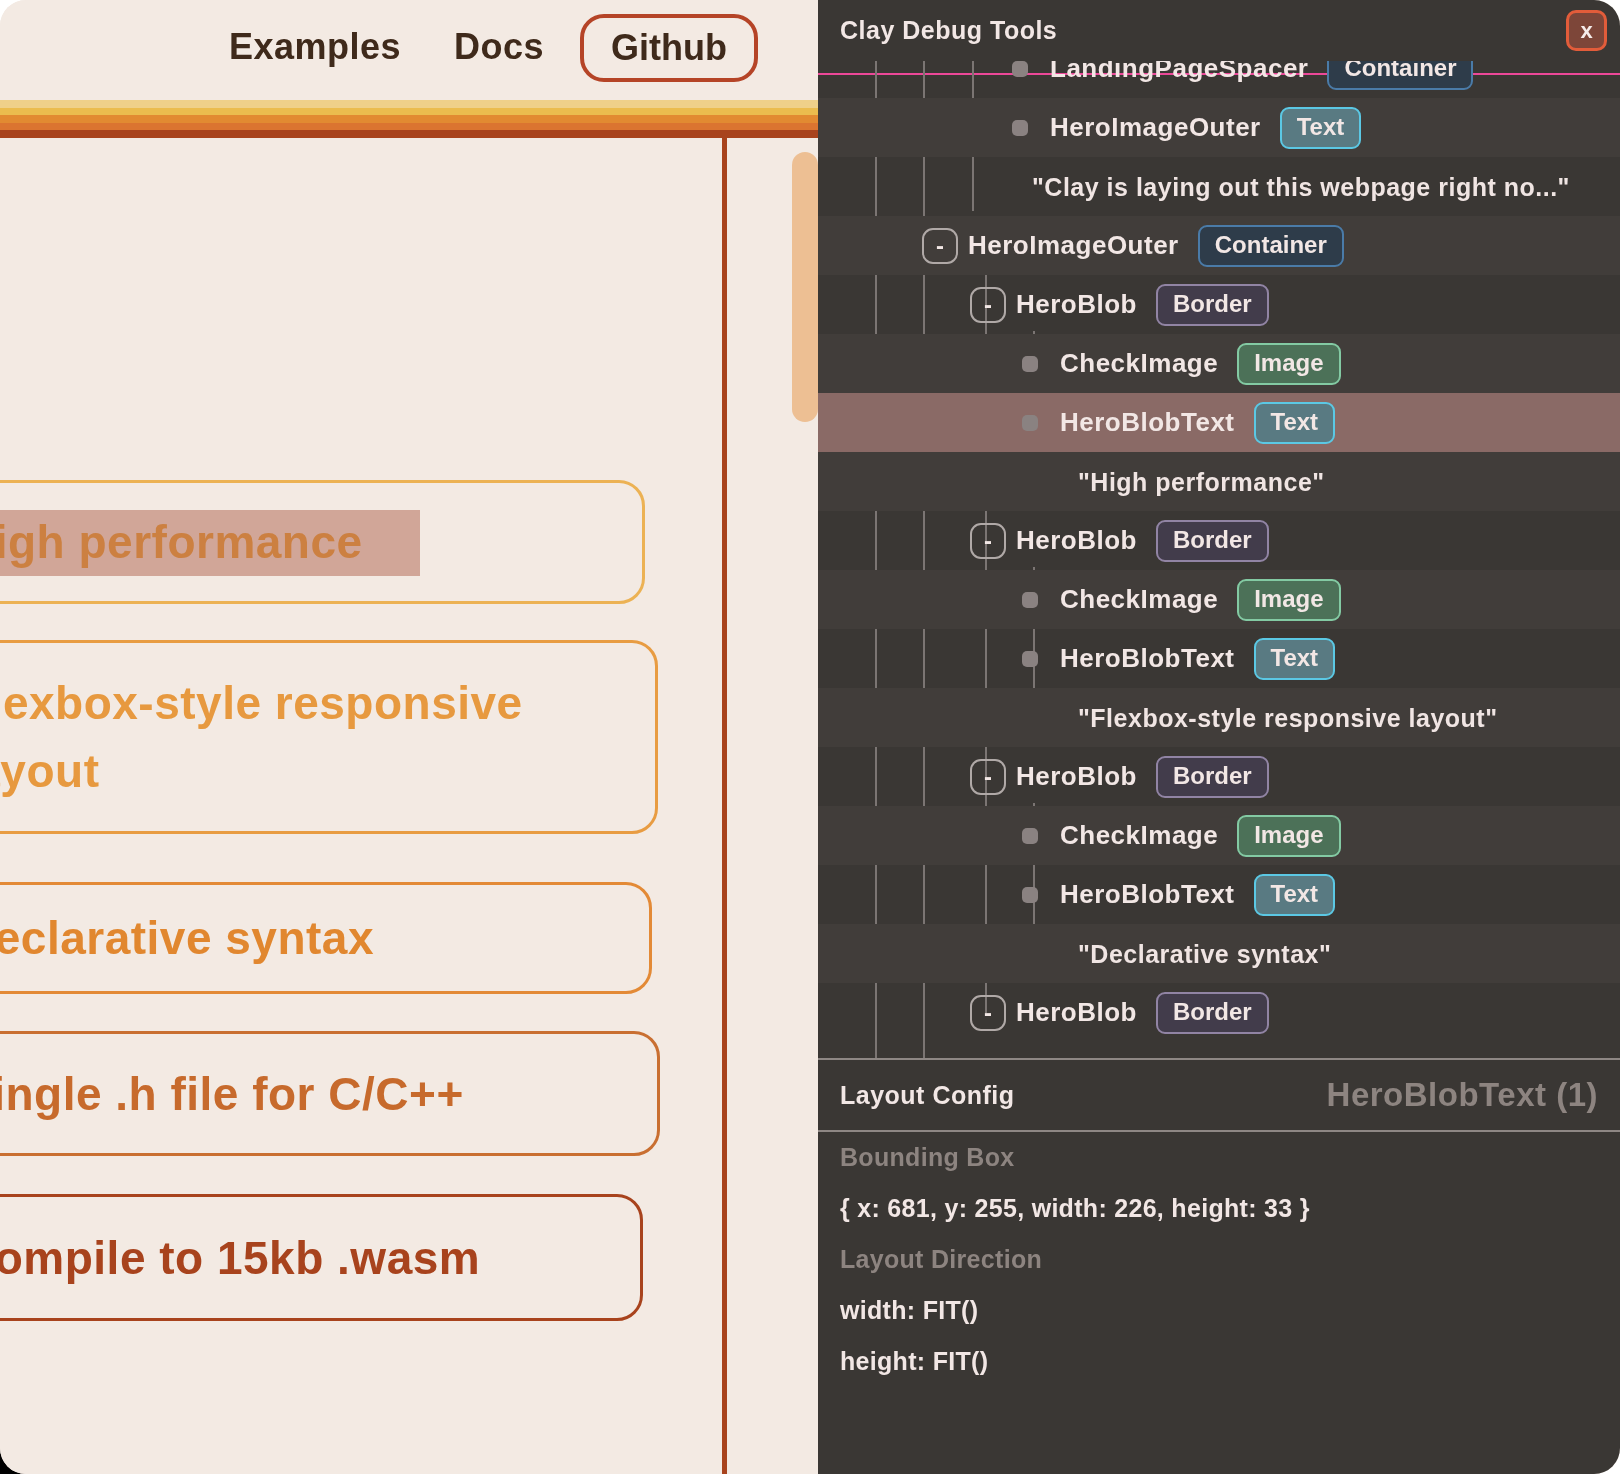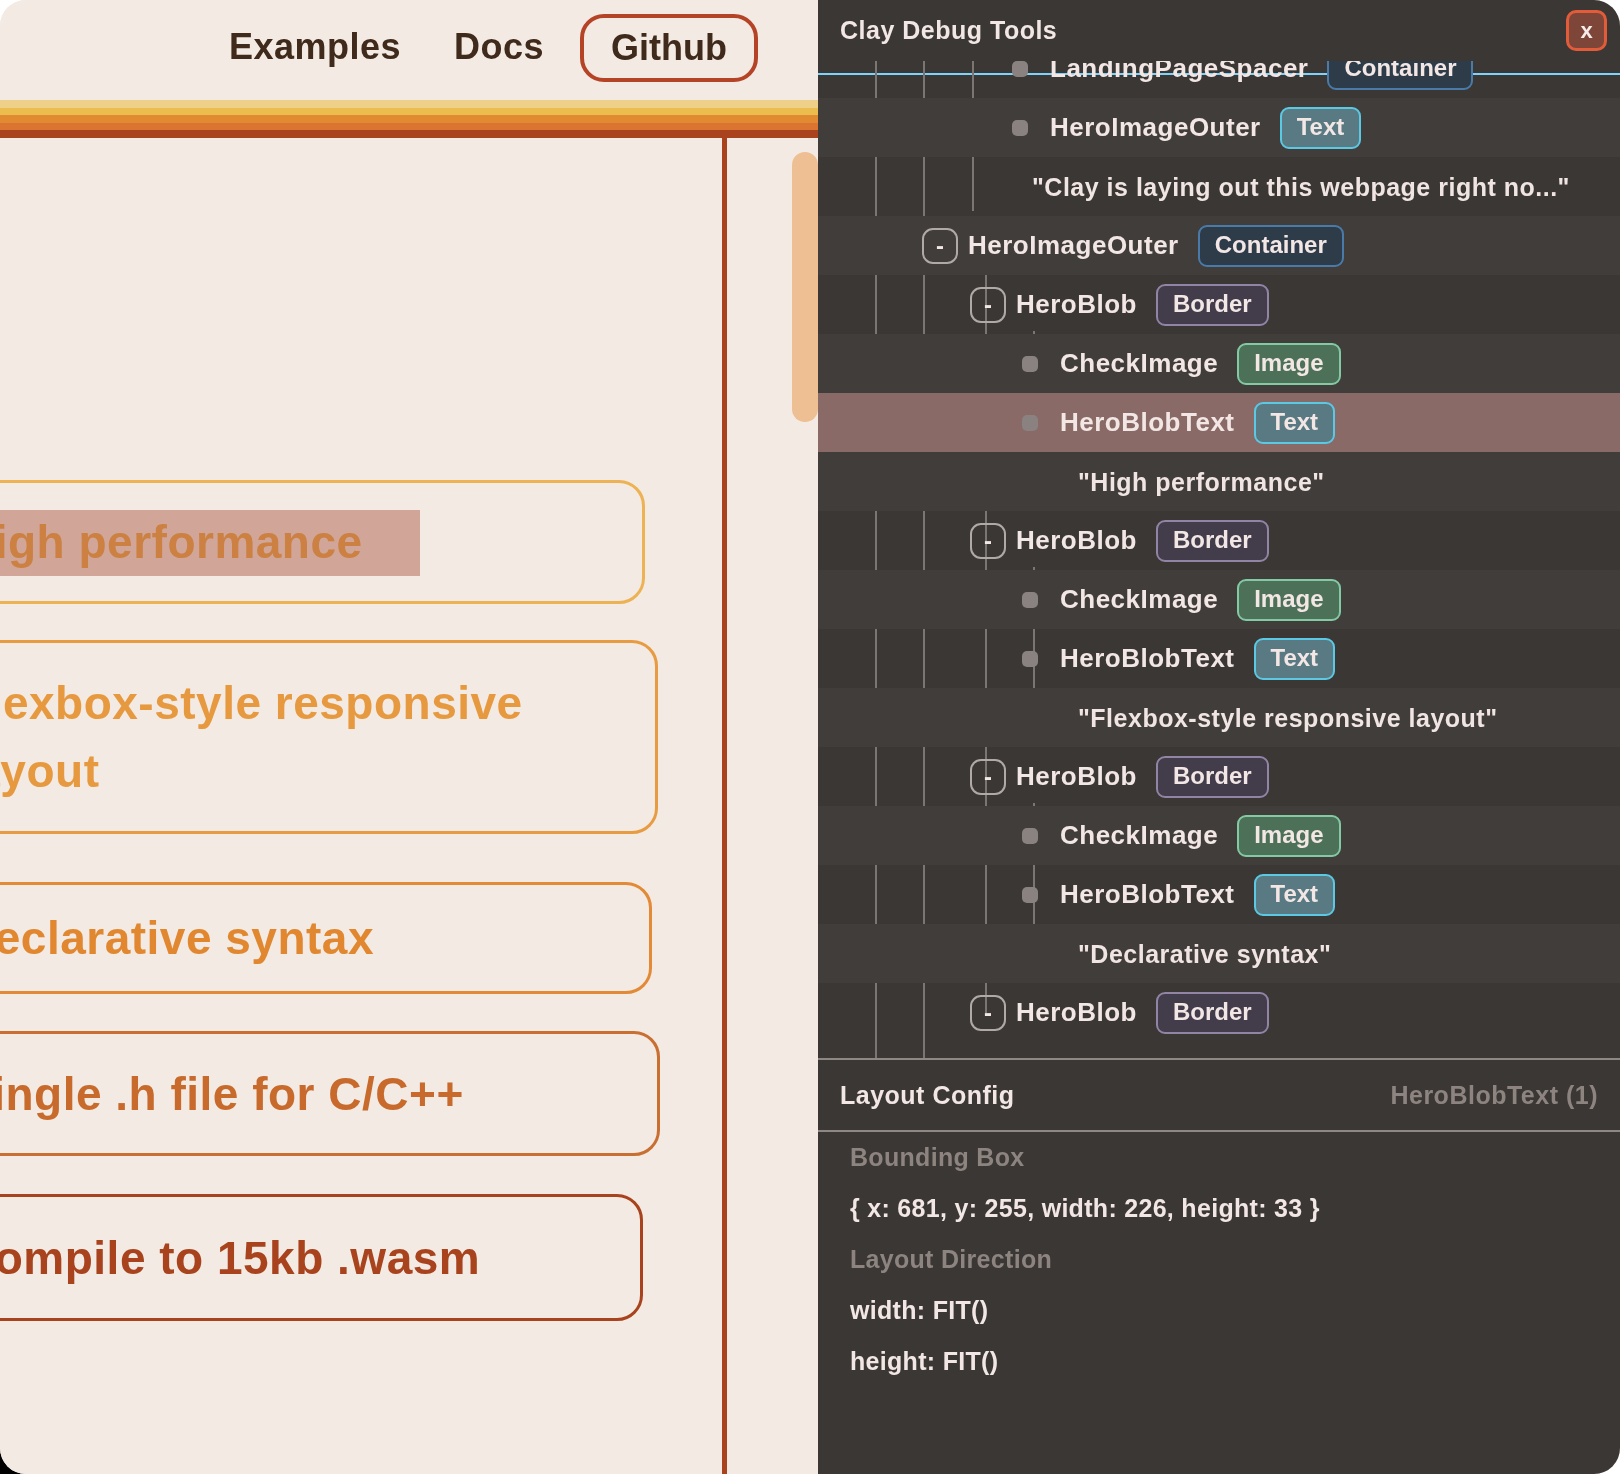--- a/index.html
+++ b/index.html
@@ -25,21 +25,21 @@
   .feature-box span{font-size:46px;font-weight:700;letter-spacing:.5px;max-width:620px;line-height:68px;}
   .fb1{top:480px;width:725px;height:124px;}
   .fb2{top:640px;width:738px;height:194px;}
   .fb3{top:882px;width:732px;height:112px;}
   .fb4{top:1031px;width:740px;height:125px;}
   .fb5{top:1194px;width:723px;height:127px;}
   .page-highlight{position:absolute;left:0;top:510px;width:420px;height:66px;background:rgba(163,72,48,0.42);pointer-events:none;}
 
   
   .panel{position:absolute;left:818px;top:0;right:0;bottom:0;background:#3a3734;color:#f2e7e5;}
-  .panel-header{position:absolute;left:0;top:0;right:0;height:75px;border-bottom:2px solid #7dd3fc;box-sizing:border-box;}
+  .panel-header{position:absolute;left:0;top:0;right:0;height:75px;border-bottom:2px solid #ec4899;box-sizing:border-box;}
   .panel-title{position:absolute;left:22px;top:16px;font-size:25px;font-weight:700;color:#f2e7e5;letter-spacing:.5px;}
   .close-btn{position:absolute;right:13px;top:10px;width:41px;height:41px;border-radius:10px;background:#7d4639;border:3px solid #e25c3a;
     box-sizing:border-box;display:flex;align-items:center;justify-content:center;font-size:22px;font-weight:700;color:#f5ecea;line-height:1;}
 
   .tree{position:absolute;left:0;top:61px;right:0;height:997px;overflow:hidden;}
   .guide{position:absolute;width:2px;background:#7b7573;}
   .trow{position:absolute;left:0;right:0;height:59px;}
   .trow.alt{background:#413d3a;}
   .trow.hl{background:#8a6a66;}
   .bullet{position:absolute;top:50%;transform:translateY(-50%);width:16px;height:16px;border-radius:5px;background:#8a8281;}
@@ -50,23 +50,23 @@
   .badge{font-size:24px;font-weight:700;padding:4px 15px 6px;border-radius:9px;border:2px solid;color:#f2e7e5;white-space:nowrap;}
   .bk-container{background:#2e3c4a;border-color:#4a7ba8;}
   .bk-border{background:#423c4b;border-color:#9184a4;}
   .bk-image{background:#4c7158;border-color:#83caa3;}
   .bk-text{background:#597a82;border-color:#5bc8e4;}
   .tquote{position:absolute;top:50%;transform:translateY(-50%);font-size:25px;font-weight:700;color:#f0e5e3;letter-spacing:.5px;white-space:nowrap;}
 
   .cfg-line{position:absolute;left:0;right:0;height:2px;background:#8e8784;}
   .cfg-head{position:absolute;left:0;right:0;top:1060px;height:70px;}
   .cfg-title{position:absolute;left:22px;top:50%;transform:translateY(-50%);font-size:25px;font-weight:700;color:#f2e7e5;letter-spacing:.5px;}
-  .cfg-selected{position:absolute;right:22px;top:50%;transform:translateY(-50%);font-size:25px;font-weight:700;color:#8d8480;letter-spacing:.5px;}
+  .cfg-selected{position:absolute;right:22px;top:50%;transform:translateY(-50%);font-size:33px;font-weight:700;color:#8d8480;letter-spacing:.5px;}
   .cfg-body{position:absolute;left:0;right:0;top:1132px;}
-  .cfg-row{height:51px;line-height:51px;padding-left:32px;font-size:25px;font-weight:700;letter-spacing:.3px;white-space:nowrap;}
+  .cfg-row{height:51px;line-height:51px;padding-left:22px;font-size:25px;font-weight:700;letter-spacing:.3px;white-space:nowrap;}
   .cfg-label{color:#8d8480;}
   .cfg-value{color:#f2e7e5;}
 </style>
 </head>
 <body>
 
 <div class="stage">
   <div class="corner-backer"></div>
   <div class="screen">
 

